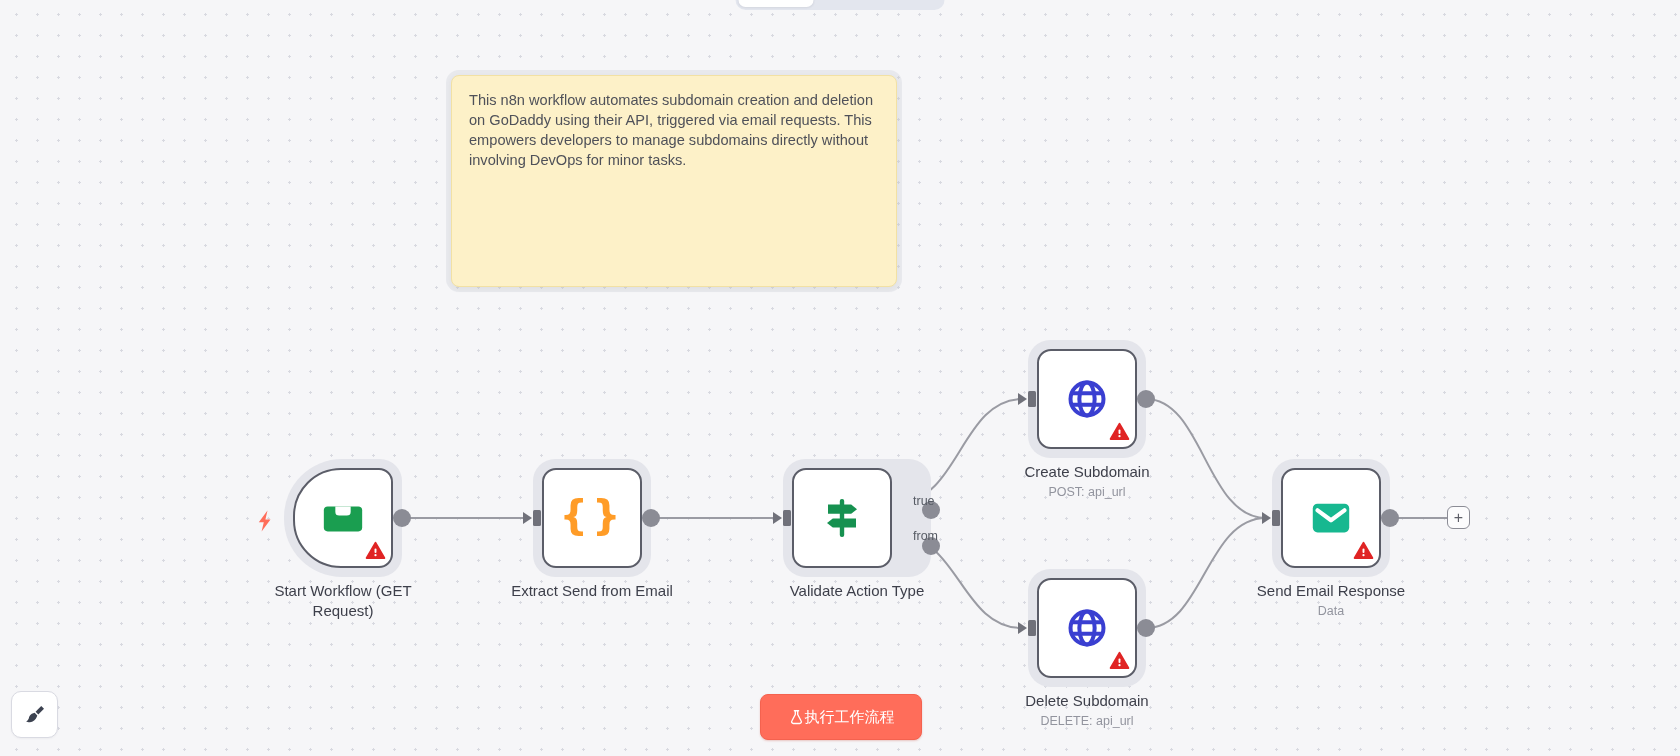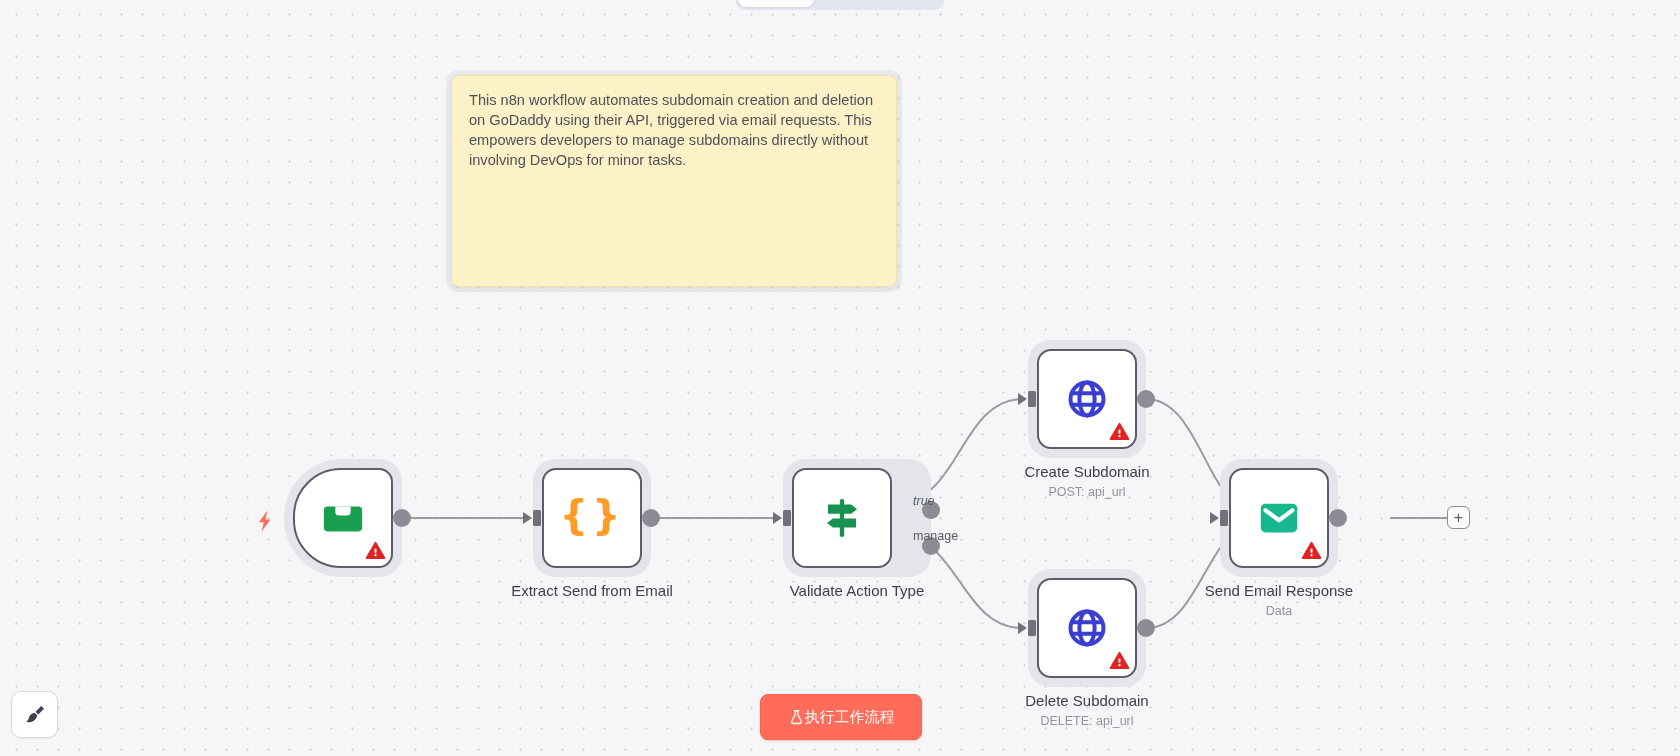--- a/index.html
+++ b/index.html
@@ -97,20 +97,21 @@
         <path fill="#1a9e50" d="M4 6h16a2 2 0 0 1 2 2v9a2 2 0 0 1-2 2H4a2 2 0 0 1-2-2V8a2 2 0 0 1 2-2z"></path>
         <path fill="#fff" d="M8 6h8v2.7a2 2 0 0 1-2 2h-4a2 2 0 0 1-2-2z"></path>
       </svg>
       <svg class="warn" viewBox="0 0 24 24">
         <path d="M12 3.4 22 20.6H2z" fill="#e02424" stroke="#e02424" stroke-width="2.4" stroke-linejoin="round"></path>
         <rect x="10.9" y="9.8" width="2.2" height="5" rx="1" fill="#fff"></rect>
           <circle cx="12" cy="17.4" r="1.3" fill="#fff"></circle>
       </svg>
     </div>
     <div class="out"></div>
+    <div class="nlabel two-line">Start Workflow (GET Request)</div>
   </div>
 
   <div class="node" style="left:542px;top:468px;">
     <div class="ring"></div>
     <div class="box">
       <div class="braces">{}</div>
     </div>
     <div class="in"></div>
     <div class="out"></div>
     <div class="nlabel">Extract Send from Email</div>
@@ -125,22 +126,22 @@
           <path d="M5 5.3h11.6l2.9 2.3-2.9 2.3H5z"></path>
           <path d="M19 12.2H7.4l-2.9 2.3 2.9 2.3H19z"></path>
         </g>
       </svg>
     </div>
     <div class="in"></div>
     <div class="out o1"></div>
     <div class="out o2"></div>
     <div class="nlabel">Validate Action Type</div>
   </div>
-  <div class="branch-label" style="left:913px;top:494px;font-style:italic;">true</div>
-  <div class="branch-label" style="left:913px;top:529px;">manage</div>
+  <div class="branch-label" style="left:913px;top:494px;">true</div>
+  <div class="branch-label" style="left:913px;top:529px;">from</div>
 
   <div class="node" style="left:1037px;top:578px;">
     <div class="ring"></div>
     <div class="box">
       <svg width="46" height="46" viewBox="0 0 24 24" fill="none" stroke="#3a3fd1" stroke-width="2.1">
         <circle cx="12" cy="12" r="8.6"></circle>
           <ellipse cx="12" cy="12" rx="4" ry="8.6"></ellipse>
         <path d="M3.9 9h16.2M3.9 15h16.2"></path>
       </svg>
       <svg class="warn" viewBox="0 0 24 24">
@@ -168,21 +169,21 @@
         <rect x="10.9" y="9.8" width="2.2" height="5" rx="1" fill="#fff"></rect>
           <circle cx="12" cy="17.4" r="1.3" fill="#fff"></circle>
       </svg>
     </div>
     <div class="in"></div>
     <div class="out"></div>
     <div class="nlabel">Create Subdomain</div>
     <div class="ncaption">POST: api_url</div>
   </div>
 
-  <div class="node" style="left:1229px;top:468px;">
+  <div class="node" style="left:1281px;top:468px;">
     <div class="ring"></div>
     <div class="box">
       <svg width="46" height="46" viewBox="0 0 24 24">
         <rect x="2.5" y="4.5" width="19" height="15" rx="2.5" fill="#17b890"></rect>
         <path d="M5 8l7 5.2L19 8" stroke="#fff" stroke-width="2.2" fill="none" stroke-linecap="round" stroke-linejoin="round"></path>
       </svg>
       <svg class="warn" viewBox="0 0 24 24">
         <path d="M12 3.4 22 20.6H2z" fill="#e02424" stroke="#e02424" stroke-width="2.4" stroke-linejoin="round"></path>
         <rect x="10.9" y="9.8" width="2.2" height="5" rx="1" fill="#fff"></rect>
           <circle cx="12" cy="17.4" r="1.3" fill="#fff"></circle>

